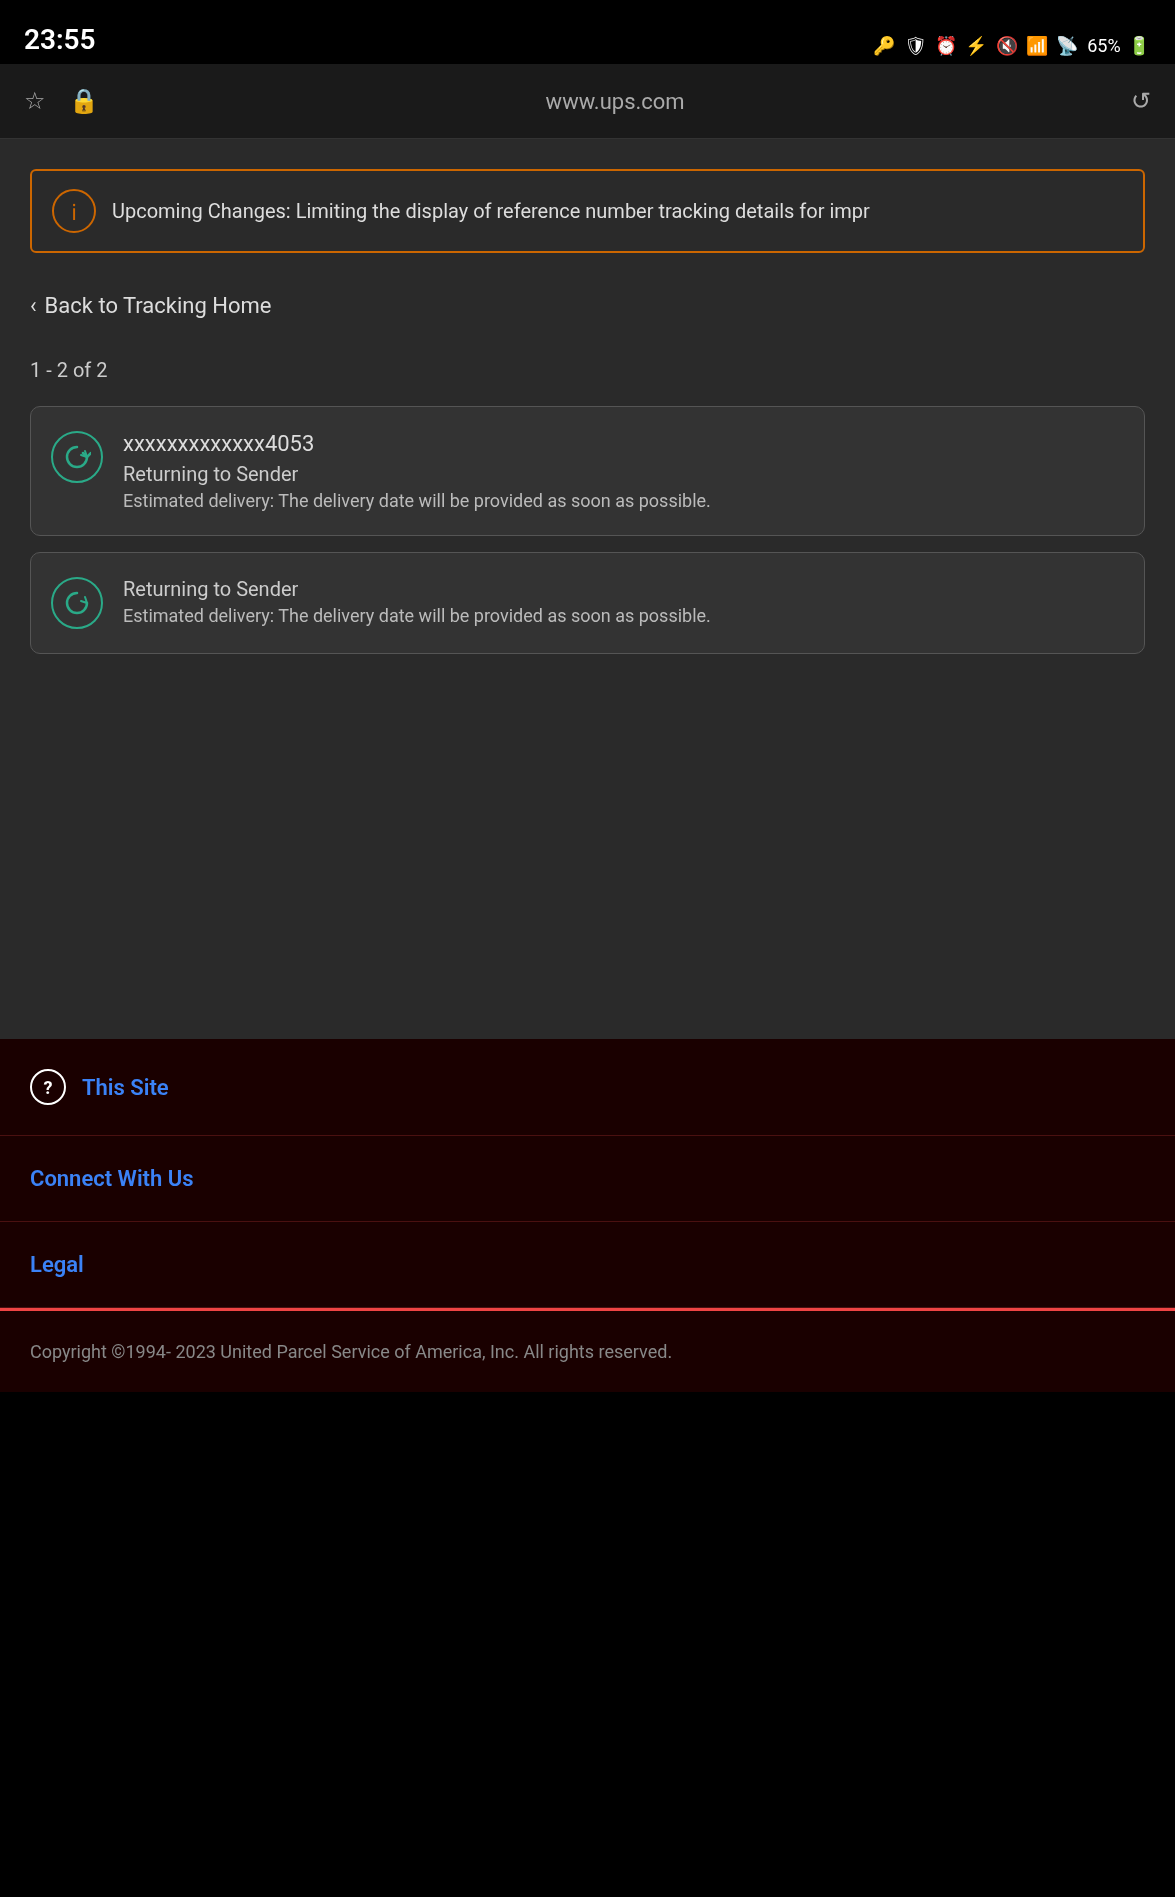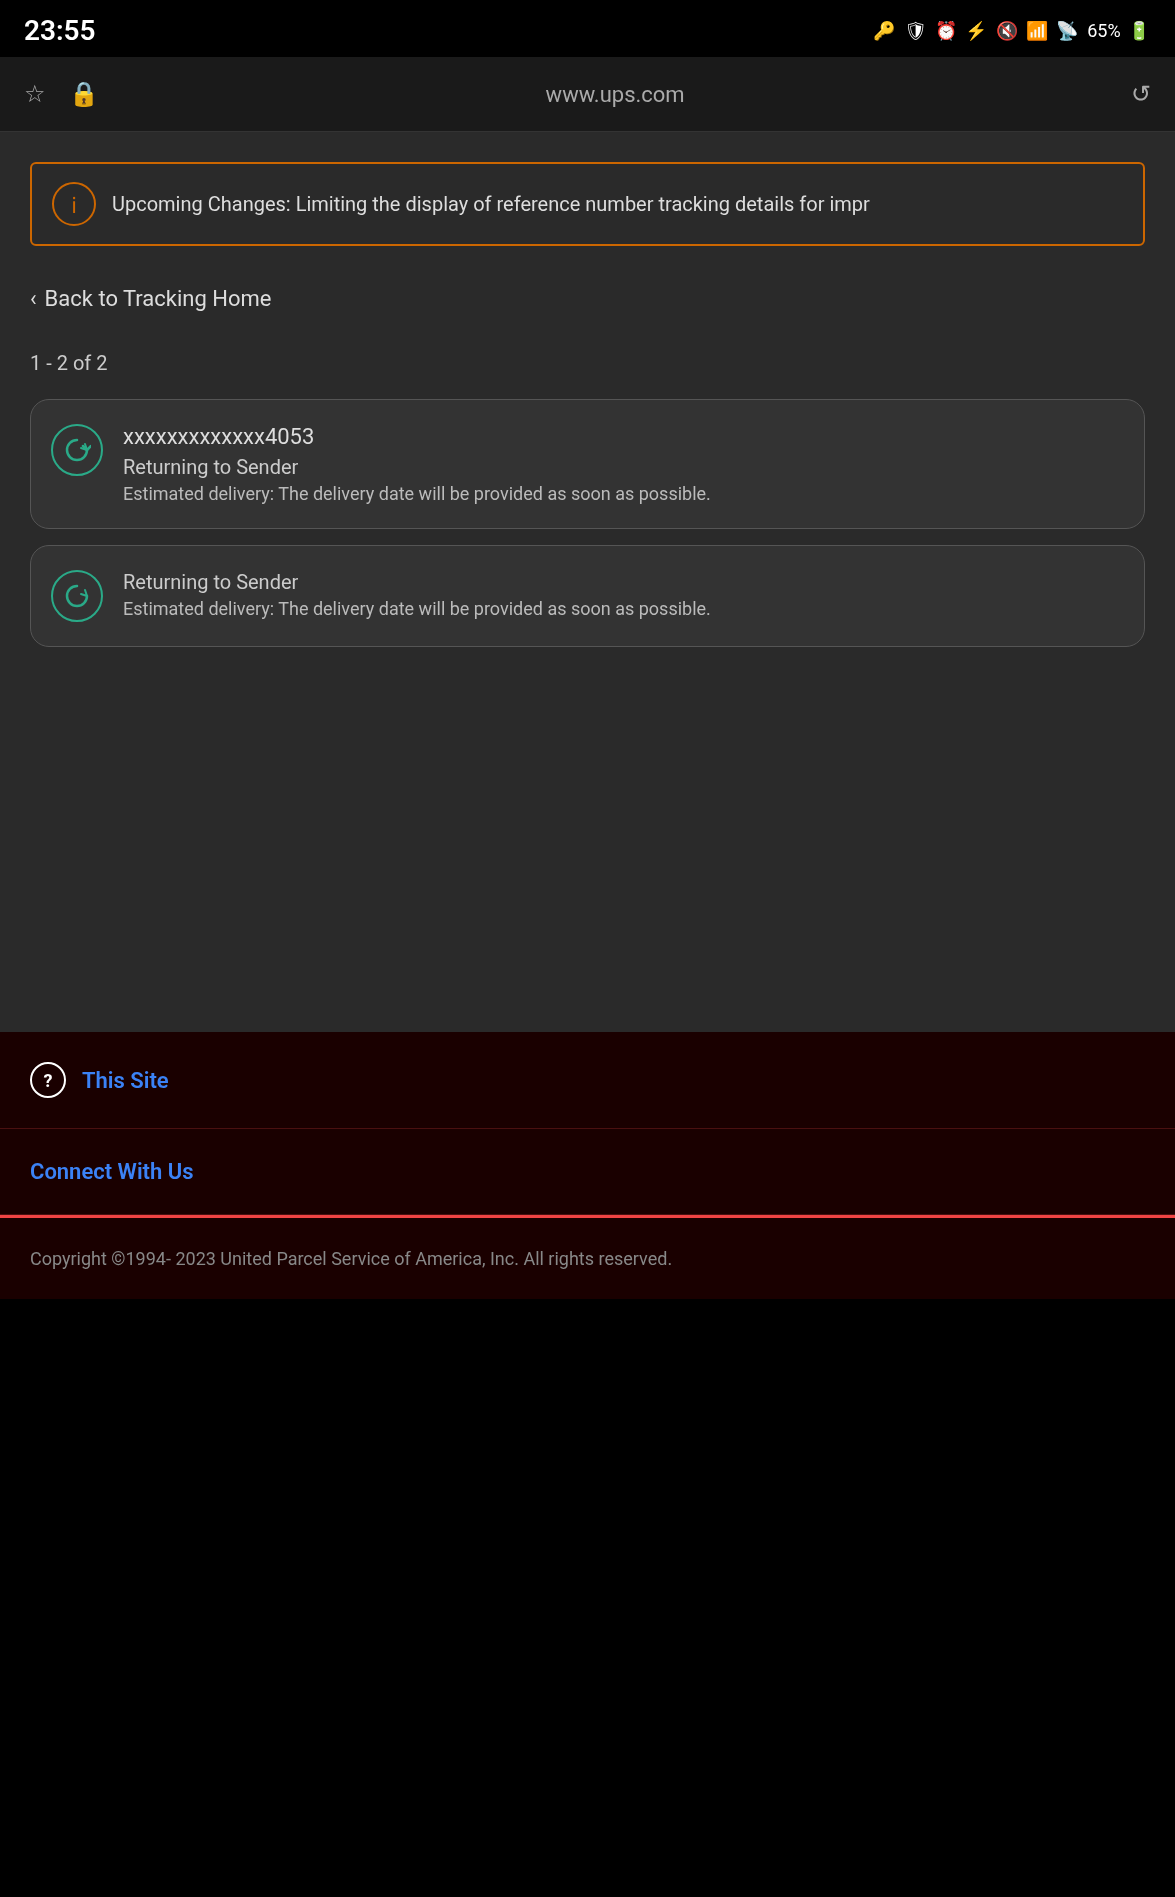--- a/index.html
+++ b/index.html
@@ -11,24 +11,24 @@
       font-family: -apple-system, BlinkMacSystemFont, 'Segoe UI', Roboto, sans-serif;
       width: 1175px;
       min-height: 1897px;
       overflow-x: hidden;
     }
 
     
     .status-bar {
       background: #000;
       display: flex;
-      align-items: center;
+      align-items: flex-end;
       justify-content: space-between;
       padding: 12px 24px 8px 24px;
-      height: 57px;
+      height: 64px;
     }
 
     .status-time {
       font-size: 28px;
       font-weight: 600;
       color: #fff;
     }
 
     .status-icons {
       display: flex;
@@ -142,21 +142,21 @@
     .results-count {
       color: #ccc;
       font-size: 20px;
       margin-bottom: 24px;
     }
 
     
     .tracking-card {
       background: #333;
       border: 1px solid #555;
-      border-radius: 19px;
+      border-radius: 10px;
       padding: 24px 20px;
       display: flex;
       align-items: flex-start;
       gap: 20px;
       margin-bottom: 16px;
       cursor: pointer;
     }
 
     .tracking-icon-wrap {
       width: 52px;
@@ -317,18 +317,21 @@
   <div class="footer-section">
     <div class="footer-help-icon">?</div>
     <span class="footer-section-label">This Site</span>
   </div>
 
 
   <div class="footer-section">
     <span class="footer-section-label">Connect With Us</span>
   </div>
 
+  <div class="footer-section">
+    <span class="footer-section-label">Legal</span>
+  </div>
 
   <div class="copyright-bar">
     <span class="copyright-text">Copyright ©1994- 2023 United Parcel Service of America, Inc. All rights reserved.</span>
   </div>
 
 </div>
 
 </body></html>

